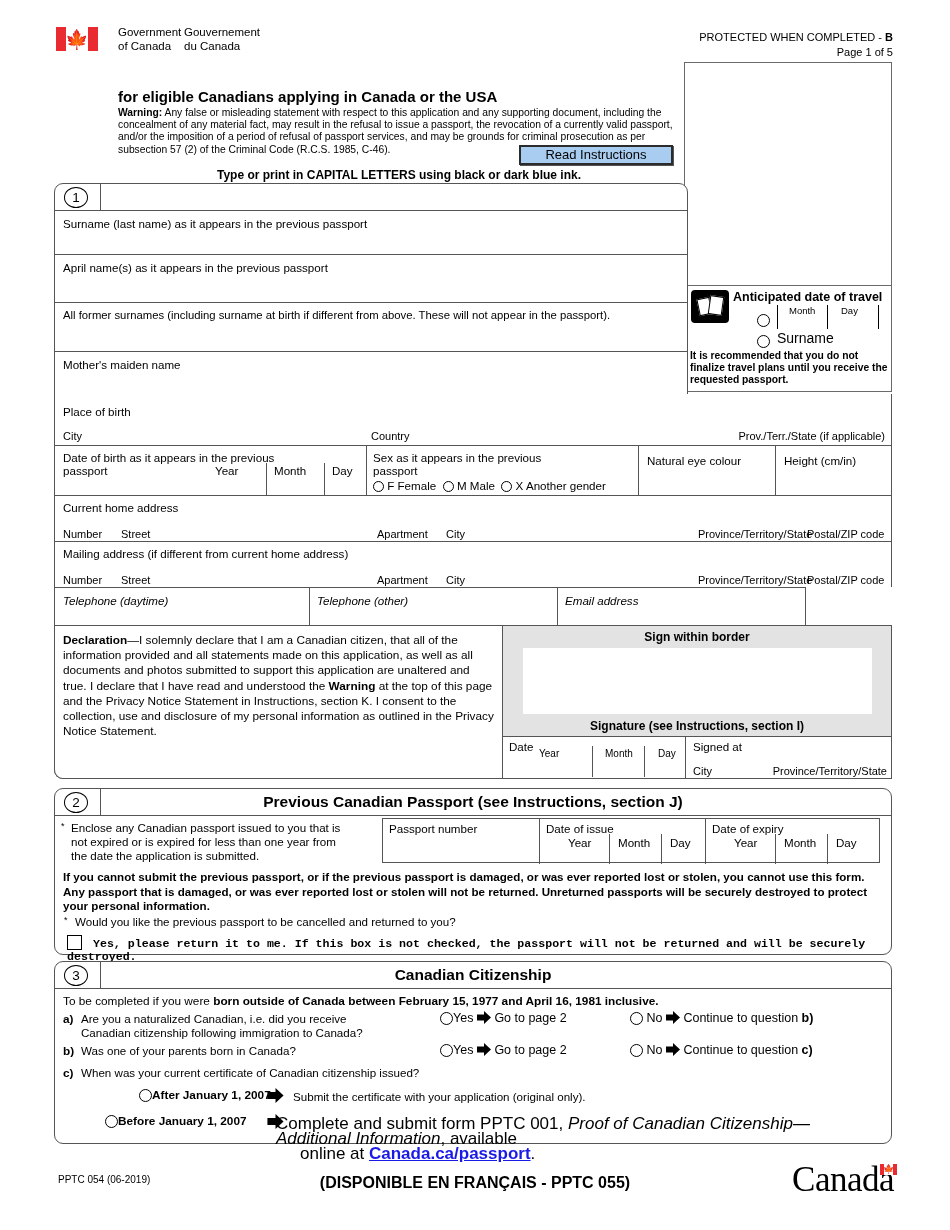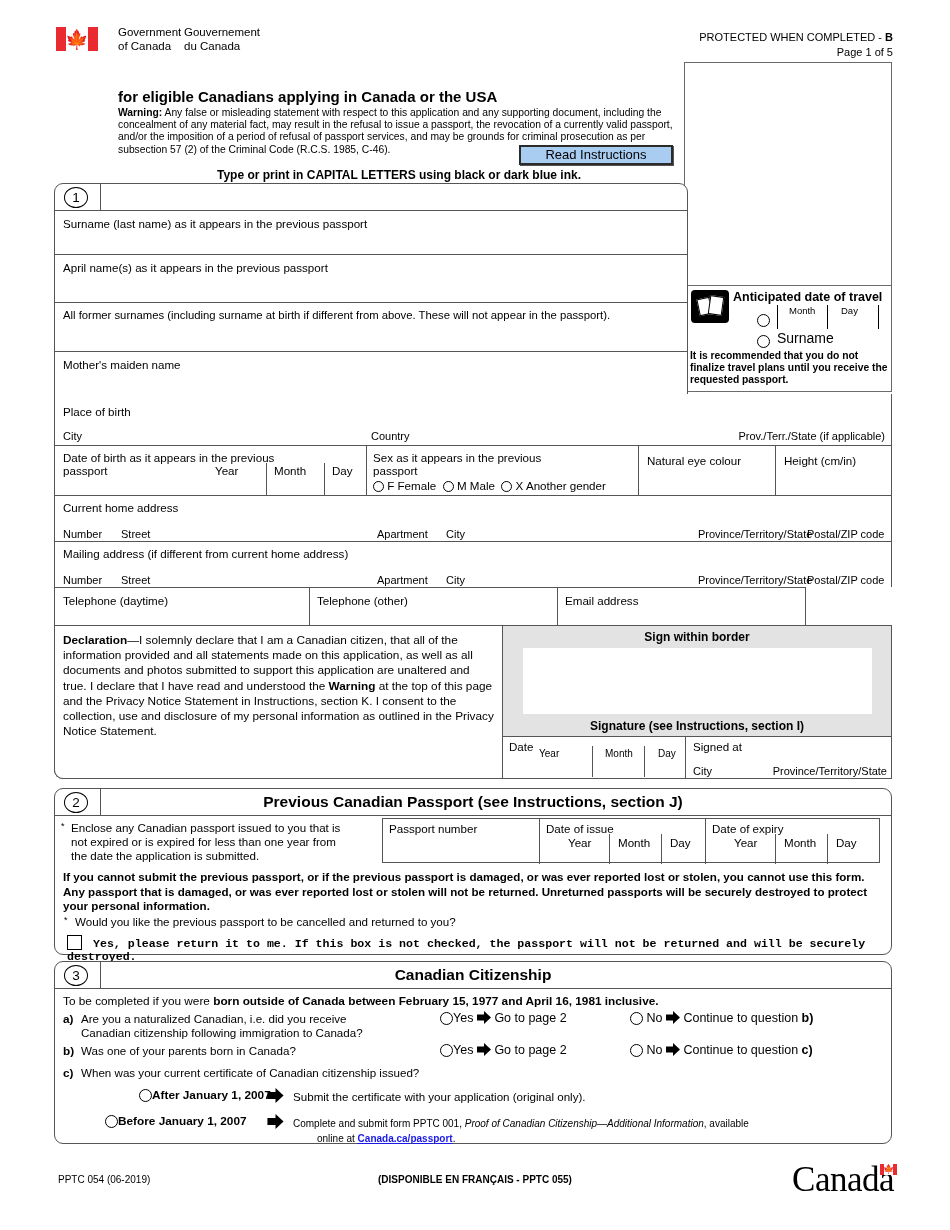--- a/index.html
+++ b/index.html
@@ -157,21 +157,21 @@
 
   .chk {
     display:inline-block; width:15px; height:15px;
     border:1.4px solid #000; background:#fff; vertical-align:-3px;
   }
 
   .link { color:#1a1ae6; text-decoration:underline;font-weight:bold; }
 
   
   .ft-left { position:absolute; left:58px; top:1174px; font-size:10px; }
-  .ft-mid { position:absolute; left:0; top:1174px; width:950px; text-align:center; font-size:10px; font-weight:bold; }
+  .ft-mid { position:absolute; left:0; top:1174px; width:950px; text-align:center; font-size:16px; font-weight:bold; }
   .canada-wm {
     position:absolute; right:56px; top:1160px;
     font-family:"Liberation Serif", serif; font-size:35px; letter-spacing:-0.5px;
   }
   .canada-wm .wmflag { position:absolute; right:-3px; top:4px; width:17px; height:11px; display:flex; }
   .canada-wm .wmflag .b { width:4px; background:#EA2A31; }
   .canada-wm .wmflag .m { width:9px; background:#fff; position:relative; }
   .canada-wm .wmflag .m span {
     position:absolute; left:50%; top:50%; transform:translate(-50%,-52%);
     color:#EA2A31; font-size:9px; line-height:9px; font-family:"DejaVu Sans", sans-serif;
@@ -321,21 +321,21 @@
     <div class="tiny" style="left:643px; top:32px;">Province/Territory/State</div>
     <div class="tiny" style="left:752px; top:32px;">Postal/ZIP code</div>
     <div style="position:absolute;left:4px;top:21px;width:52px;height:12px;"></div>
     <div style="position:absolute;left:62px;top:21px;width:252px;height:12px;"></div>
     <div style="position:absolute;left:318px;top:21px;width:66px;height:12px;"></div>
     <div style="position:absolute;left:387px;top:21px;width:250px;height:12px;"></div>
     <div style="position:absolute;left:639px;top:21px;width:108px;height:12px;"></div>
     <div style="position:absolute;left:749px;top:21px;width:84px;height:12px;"></div>
   </div>
 
-  <div class="box" style="left:54px; top:587px; width:752px; height:38px; border-radius:0; border-bottom:none;">
+  <div class="box" style="left:54px; top:587px; width:752px; height:38px; border-radius:0; border-bottom:none;font-style:italic;">
     <div class="fl" style="left:8px; top:6px;">Telephone (daytime)</div>
     <div class="vline" style="left:254px; top:0; height:38px;"></div>
     <div class="fl" style="left:262px; top:6px;">Telephone (other)</div>
     <div class="vline" style="left:502px; top:0; height:38px;"></div>
     <div class="fl" style="left:510px; top:6px;">Email address</div>
     <div style="position:absolute;left:4px;top:22px;width:246px;height:14px;"></div>
     <div style="position:absolute;left:258px;top:22px;width:240px;height:14px;"></div>
     <div style="position:absolute;left:506px;top:22px;width:326px;height:14px;"></div>
   </div>
 
@@ -473,21 +473,21 @@
         <path d="M0 3.5 H7 V0 L14 6.5 L7 13 V9.5 H0 Z" fill="#000"></path>
       </svg>
     <div class="fl" style="left:238px; top:128px;">Submit the certificate with your application (original only).</div>
 
     <div style="position:absolute; left:50px; top:152px; font-size:11.8px; font-weight:bold;">
       <span class="radio"></span><span>Before January 1, 2007</span>
     </div>
     <svg style="position:absolute; left:212px; top:152px; width:17px; height:15px;" viewBox="0 0 14 13">
         <path d="M0 3.5 H7 V0 L14 6.5 L7 13 V9.5 H0 Z" fill="#000"></path>
       </svg>
-    <div style="position:absolute; left:238px; top:154px; width:590px; font-size:10px; line-height:15px;">
+    <div style="position:absolute; left:221px; top:154px; width:590px; font-size:17px; line-height:15px;">
       <span>Complete and submit form PPTC 001, </span><i>Proof of Canadian Citizenship—Additional Information</i><span>, available</span><br>
       <span style="margin-left:24px;">online at </span><span class="link">Canada.ca/passport</span><span>.</span>
     </div>
   </div>
 
   <div class="ft-left">PPTC 054 (06-2019)</div>
   <div class="ft-mid">(DISPONIBLE EN FRANÇAIS - PPTC 055)</div>
   <div class="canada-wm">
     <span>Canada</span>
     <span class="wmflag">

